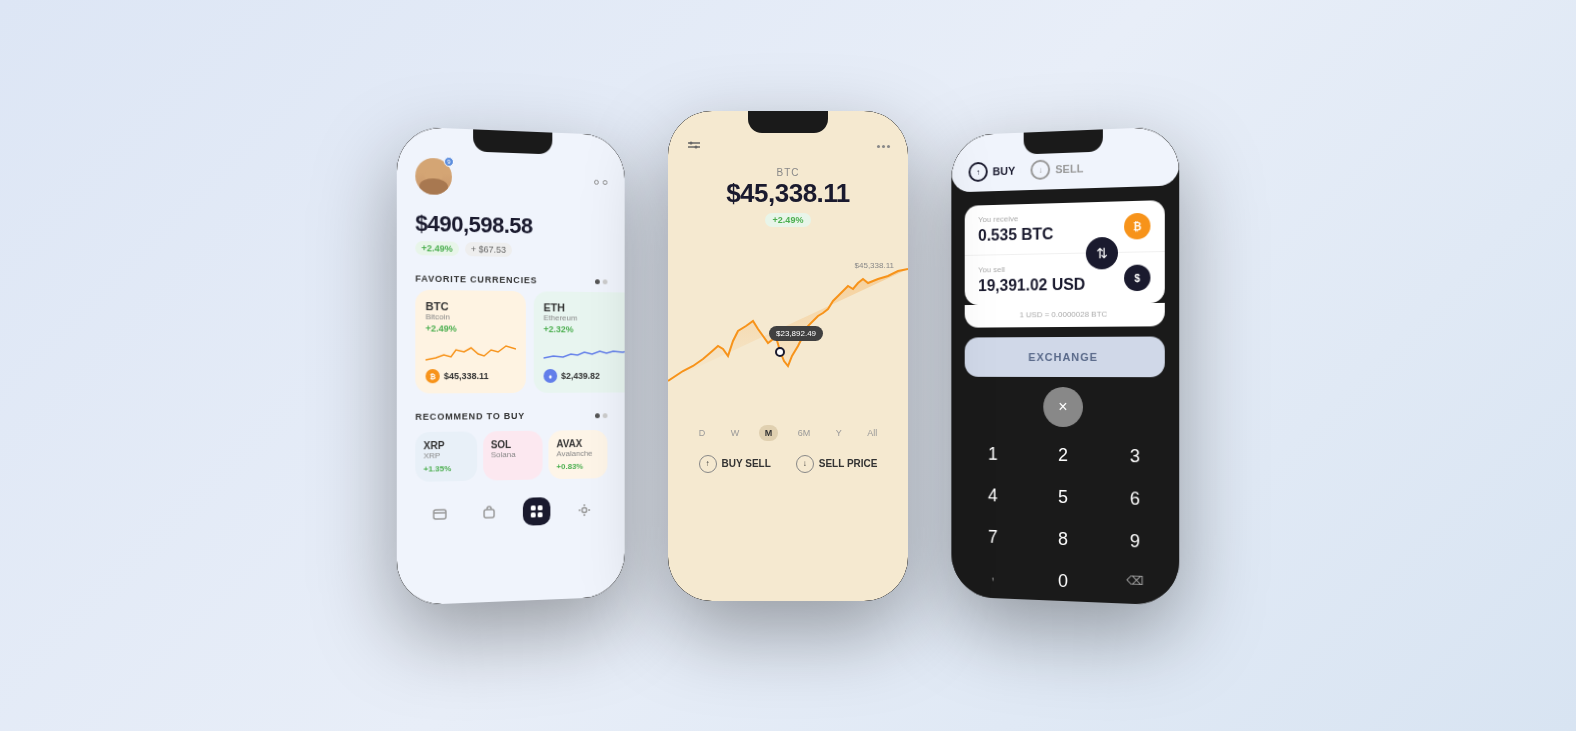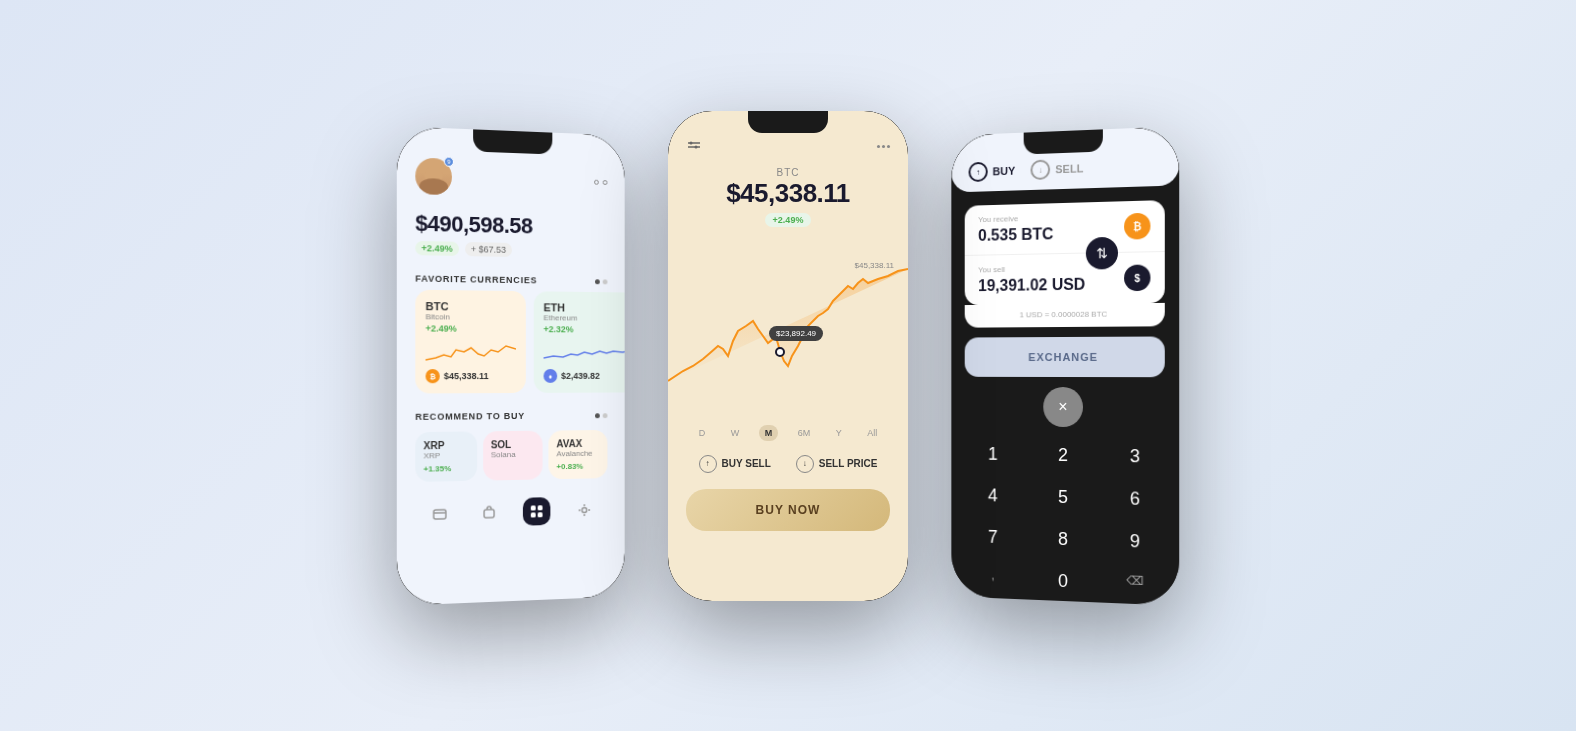--- a/index.html
+++ b/index.html
@@ -790,21 +790,20 @@
       <div class="buy-btn-outline">
         <div class="buy-sell-icon">↑</div>
         <span>BUY SELL</span>
       </div>
       <div class="buy-btn-outline">
         <div class="buy-sell-icon">↓</div>
         <span>SELL PRICE</span>
       </div>
     </div>
 
-    <div class="buy-now-btn">BUY NOW</div>
 
   </div>
 </div>
 
 <div class="phone phone-right">
   <div class="notch"></div>
   <div class="screen screen-right">
 
     <div class="buy-sell-tabs">
       <div class="tab-item active">

